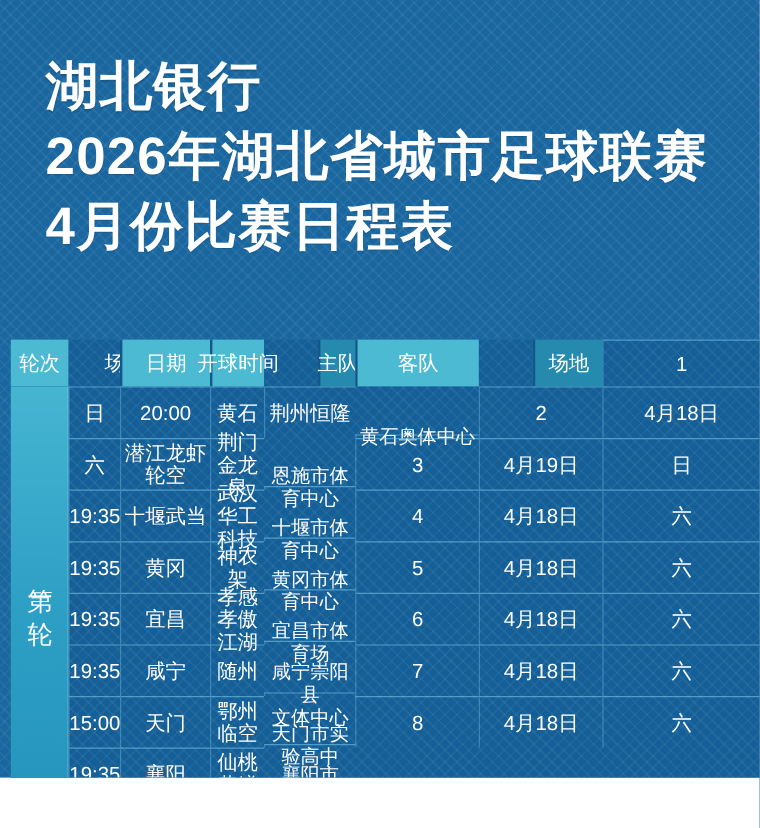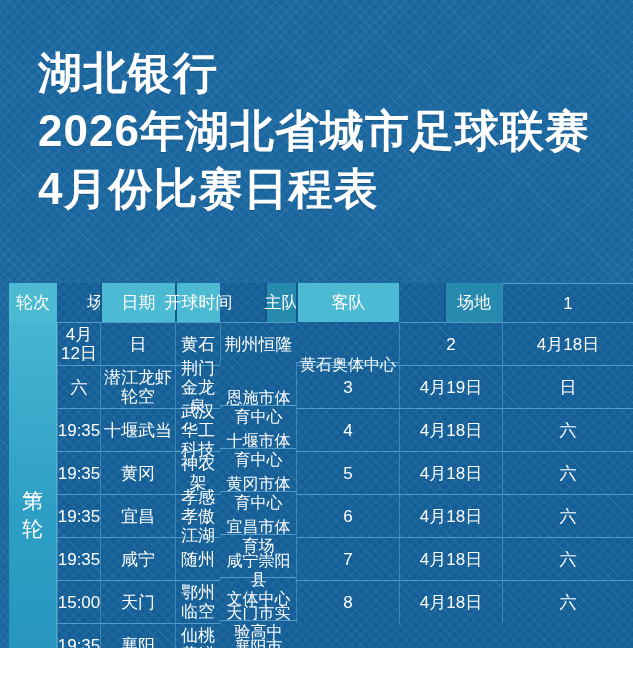--- a/index.html
+++ b/index.html
@@ -69,22 +69,22 @@
     <div class="th dark">场序</div>
     <div class="th light">日期</div>
     <div class="th light">开球时间</div>
     <div class="th dark">主队</div>
     <div class="th light">客队</div>
     <div class="th dark">场地</div>
 
     <div class="round-cell">第一轮</div>
 
     <div class="td">1</div>
-    <div class="td">4月12日</div>
     <div class="td">日</div>
+    <div class="td">20:00</div>
     <div class="td">黄石</div>
     <div class="td">荆州恒隆</div>
     <div class="td venue">黄石奥体中心</div>
 
     <div class="td">2</div>
     <div class="td">4月18日</div>
     <div class="td">六</div>
     <div class="td">潜江龙虾轮空</div>
     <div class="td">荆门金龙泉</div>
     <div class="td venue">恩施市体育中心</div>

